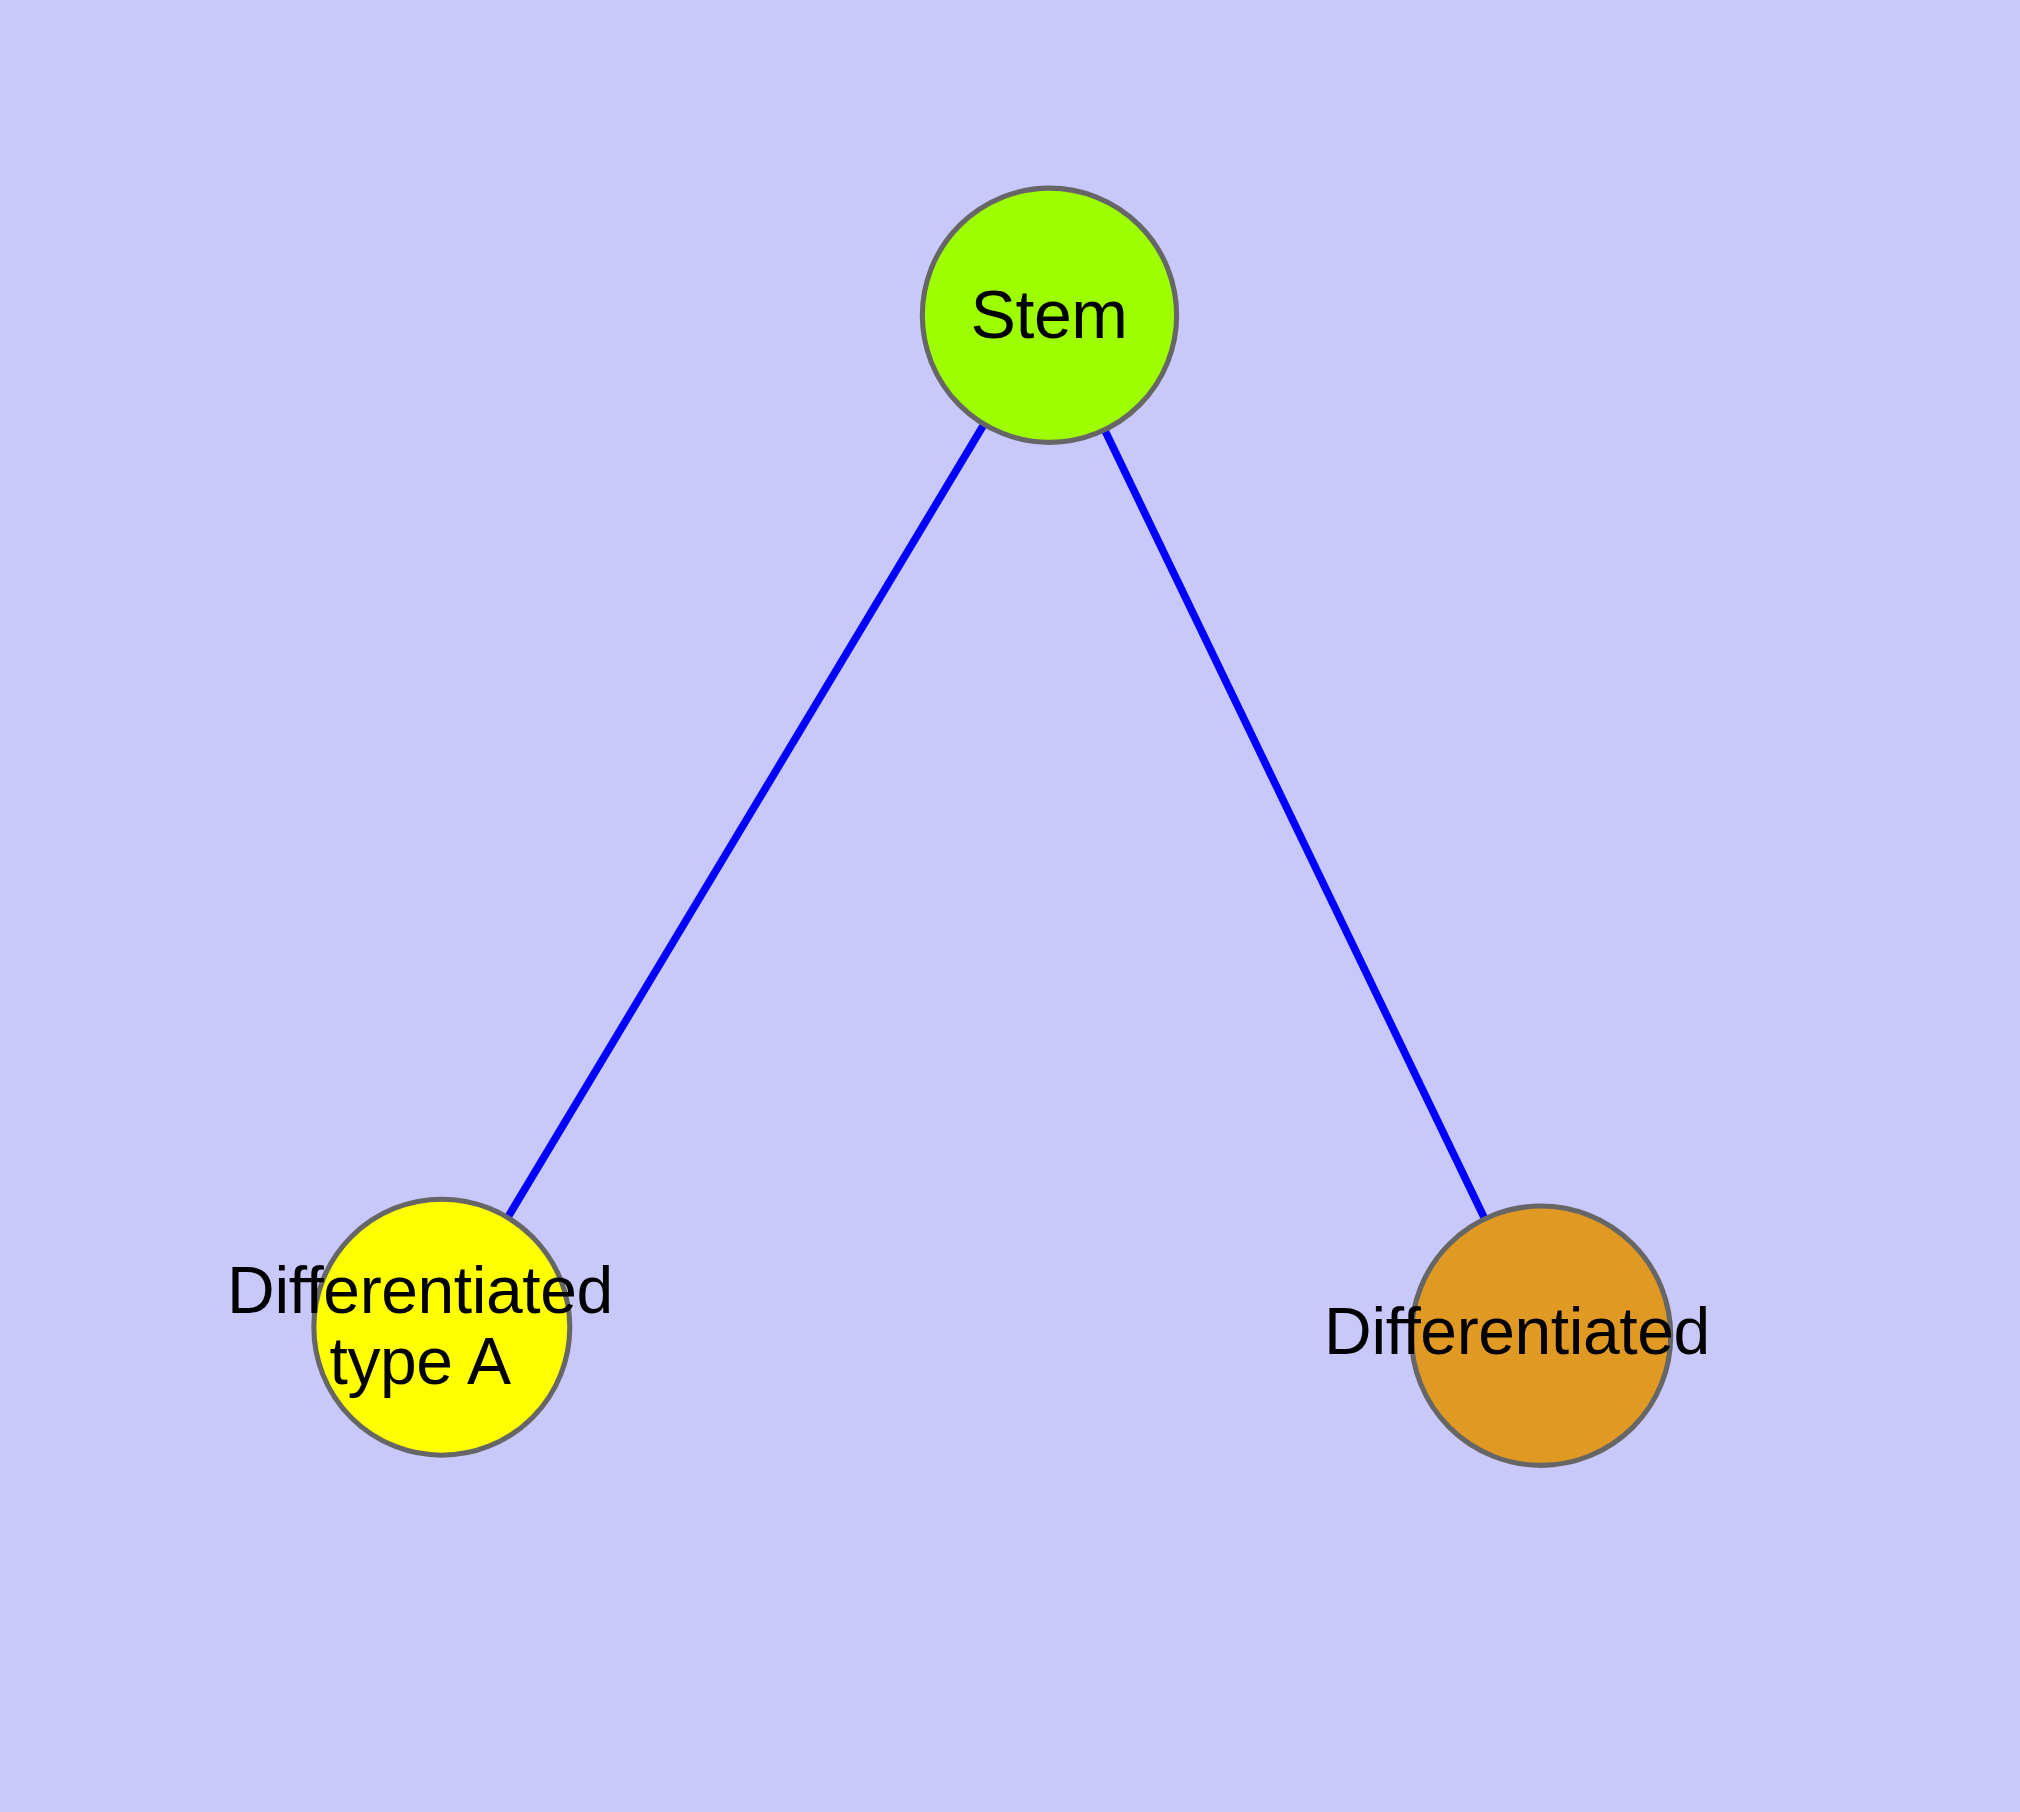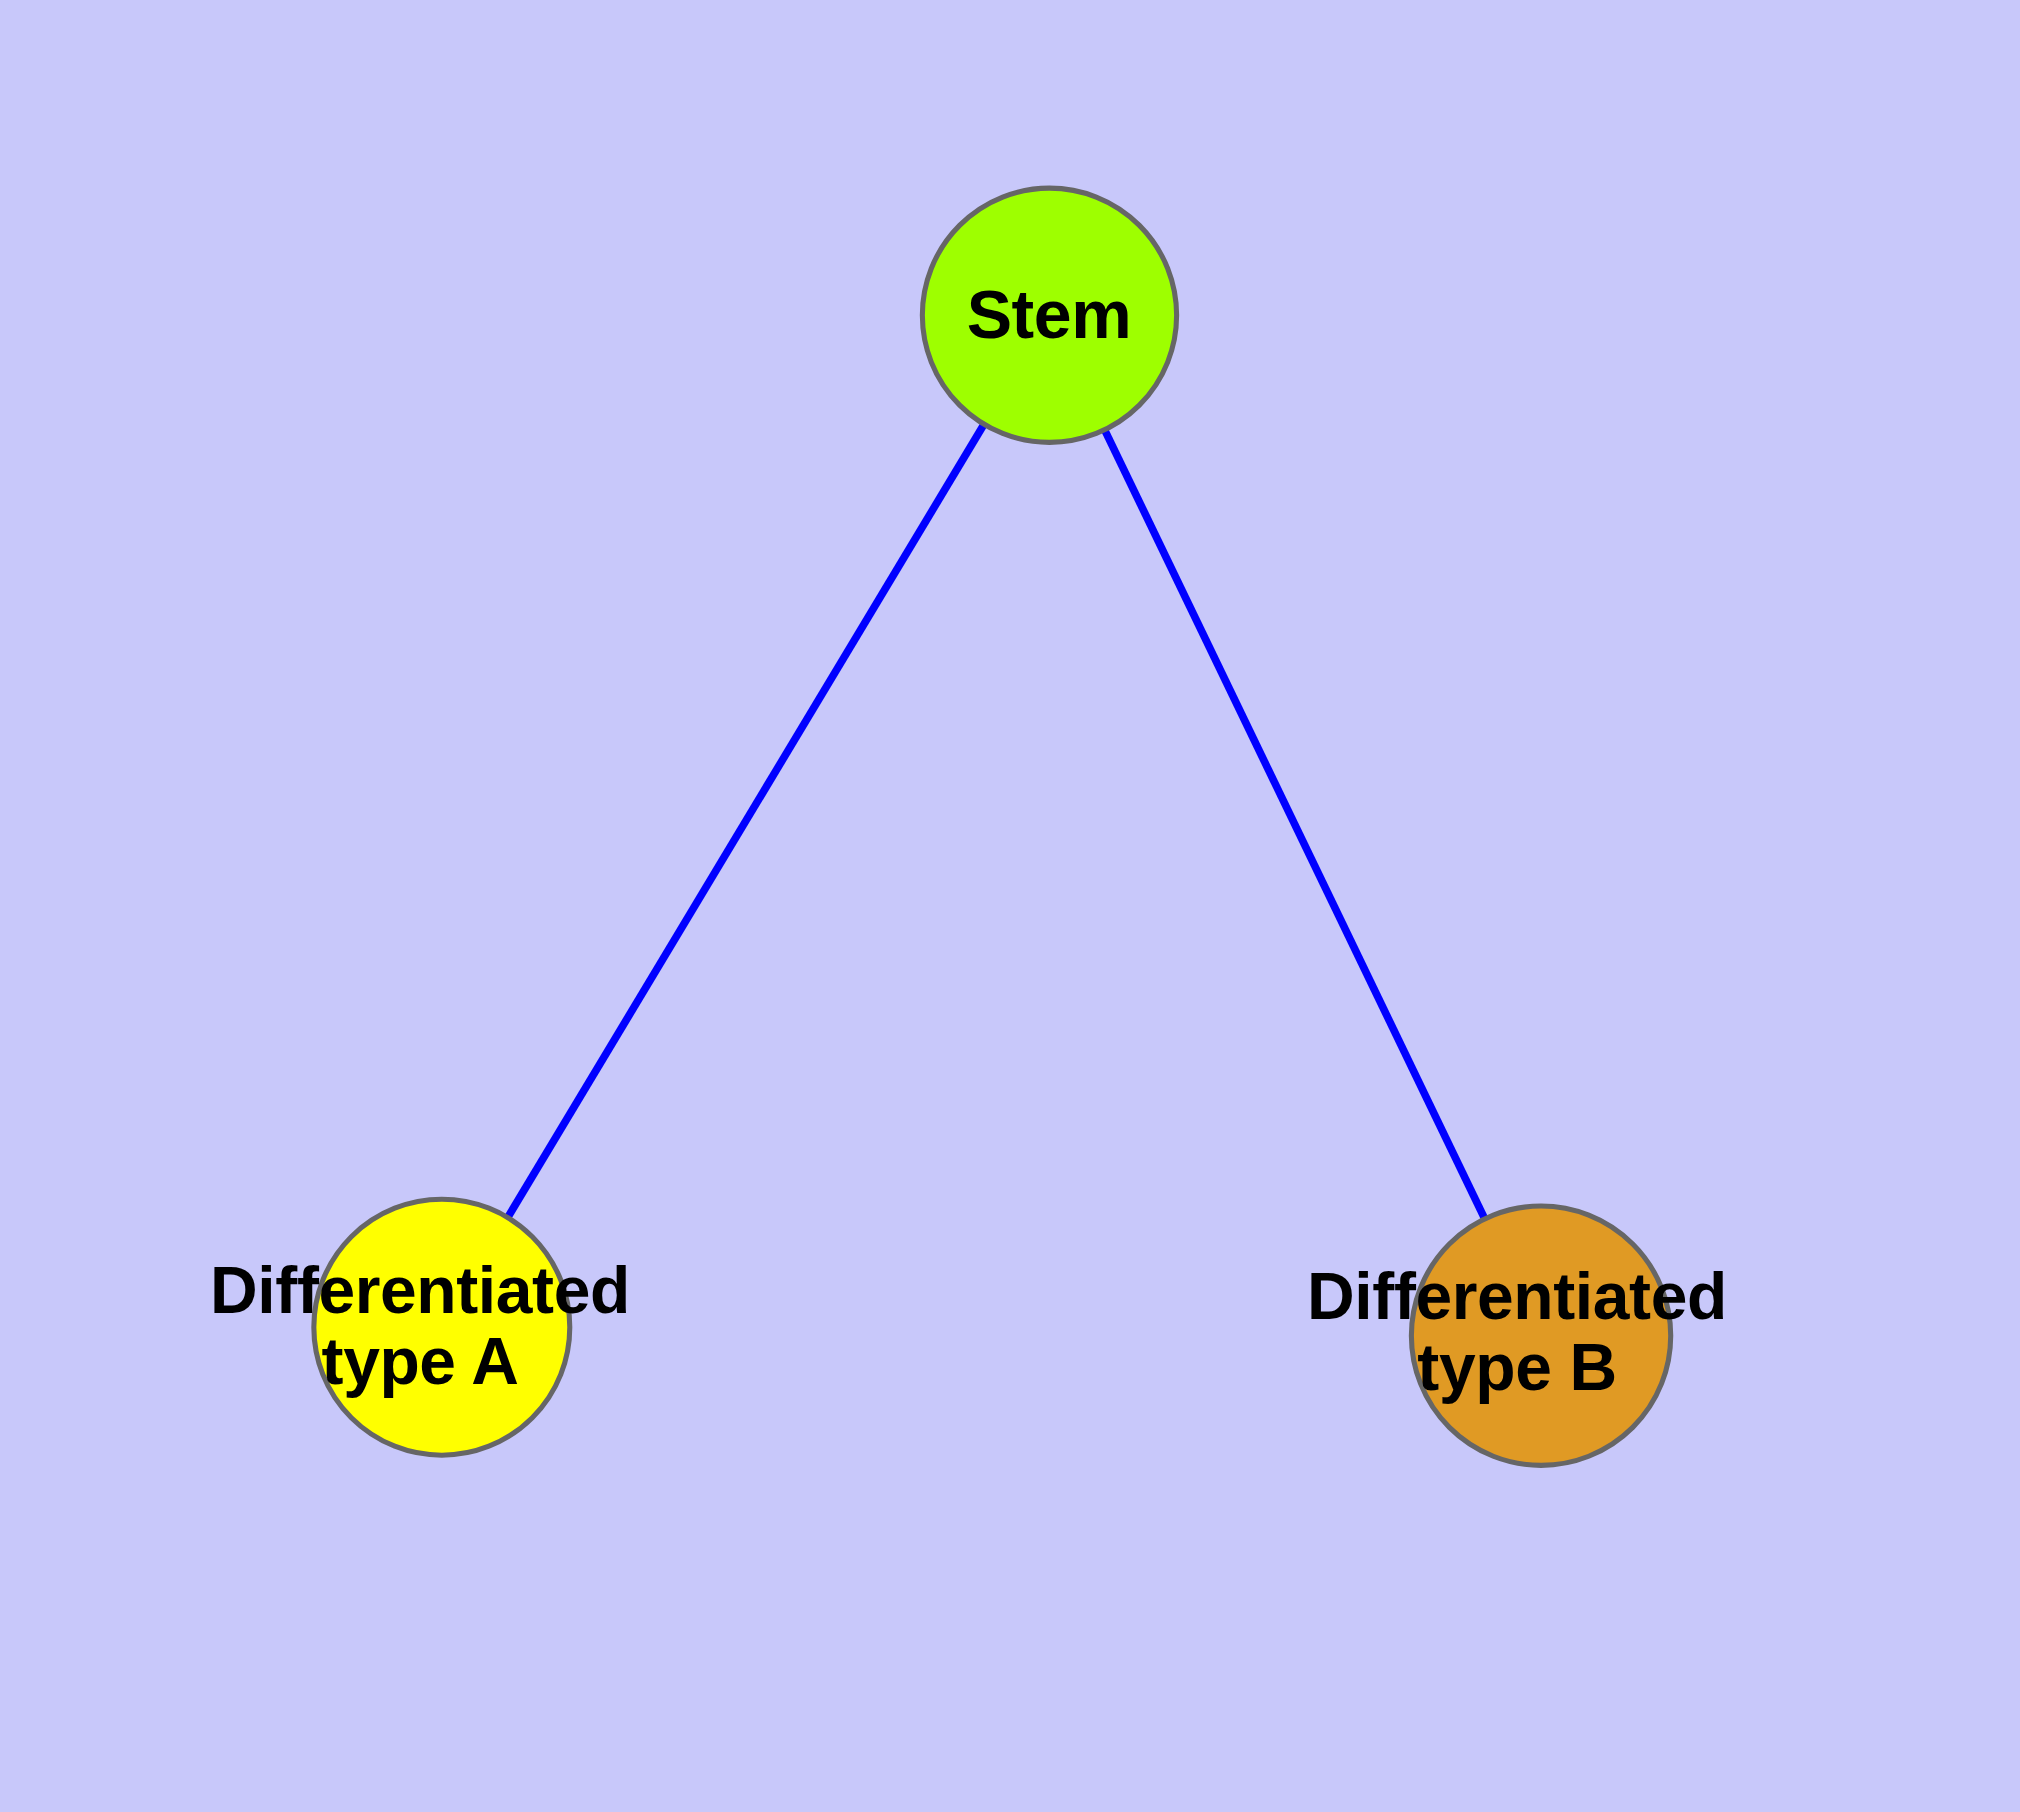--- a/index.html
+++ b/index.html
@@ -26,21 +26,21 @@
   #graph-svg {
     position: absolute;
     left: 0;
     top: 0;
     width: 2021px;
     height: 1812px;
   }
   .node-label {
     position: absolute;
     font-family: "Liberation Sans", sans-serif;
-    font-weight: bold;
+    font-weight: normal;
     color: #000000;
     text-align: center;
     line-height: 1.08;
     white-space: pre;
     letter-spacing: -0.4px;
     pointer-events: none;
   }
   #label-stem {
     font-size: 68px;
     left: 1049px;
@@ -76,16 +76,16 @@
         <circle cx="1238" cy="372" r="150" fill="#9eff00" stroke="#666666" stroke-width="6"></circle>
         <circle cx="521" cy="1566" r="151" fill="#ffff00" stroke="#666666" stroke-width="6"></circle>
         <circle cx="1818" cy="1576" r="153" fill="#e09a24" stroke="#666666" stroke-width="6"></circle>
       </g>
   </svg>
 
   <div class="node-label" id="label-stem">Stem</div>
 
   <div class="node-label" id="label-diff-a"><span>Differentiated</span><br><span>type A</span></div>
 
-  <div class="node-label" id="label-diff-b"><span>Differentiated</span><br><span>type B</span></div>
+  <div class="node-label" id="label-diff-b"><span>Differentiated</span><br></div>
 
 </div>
 
 
 </body></html>

